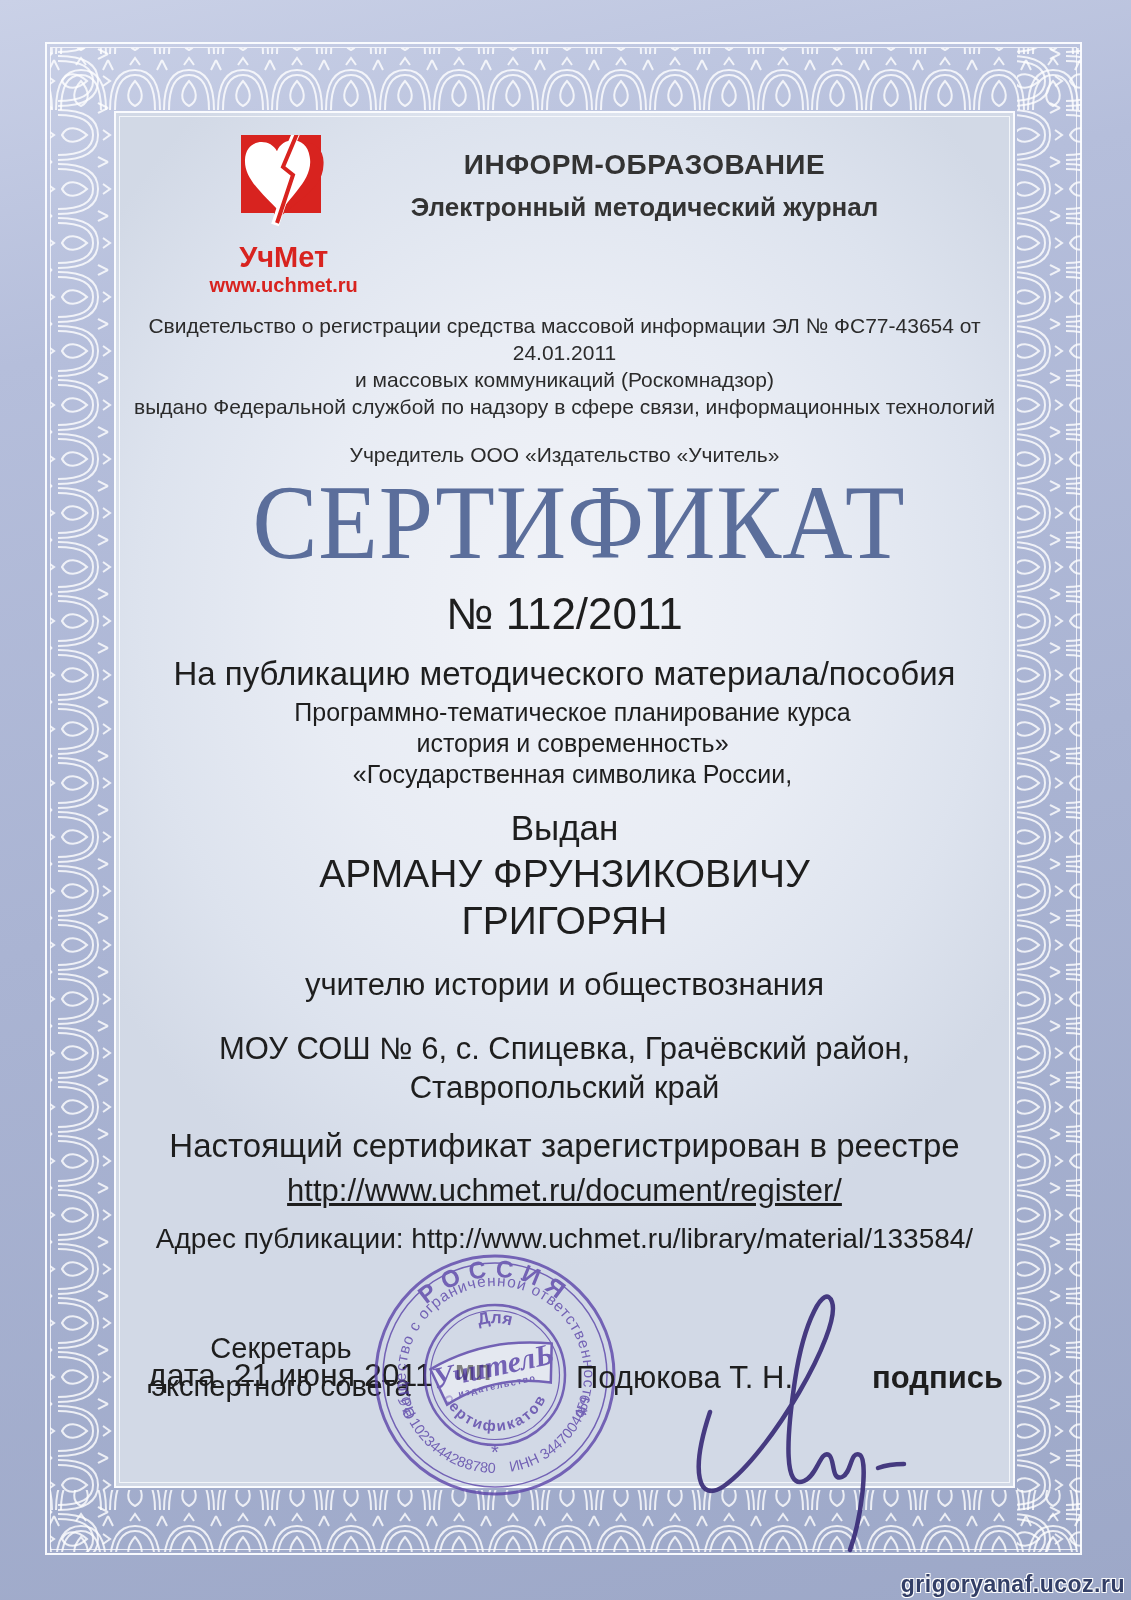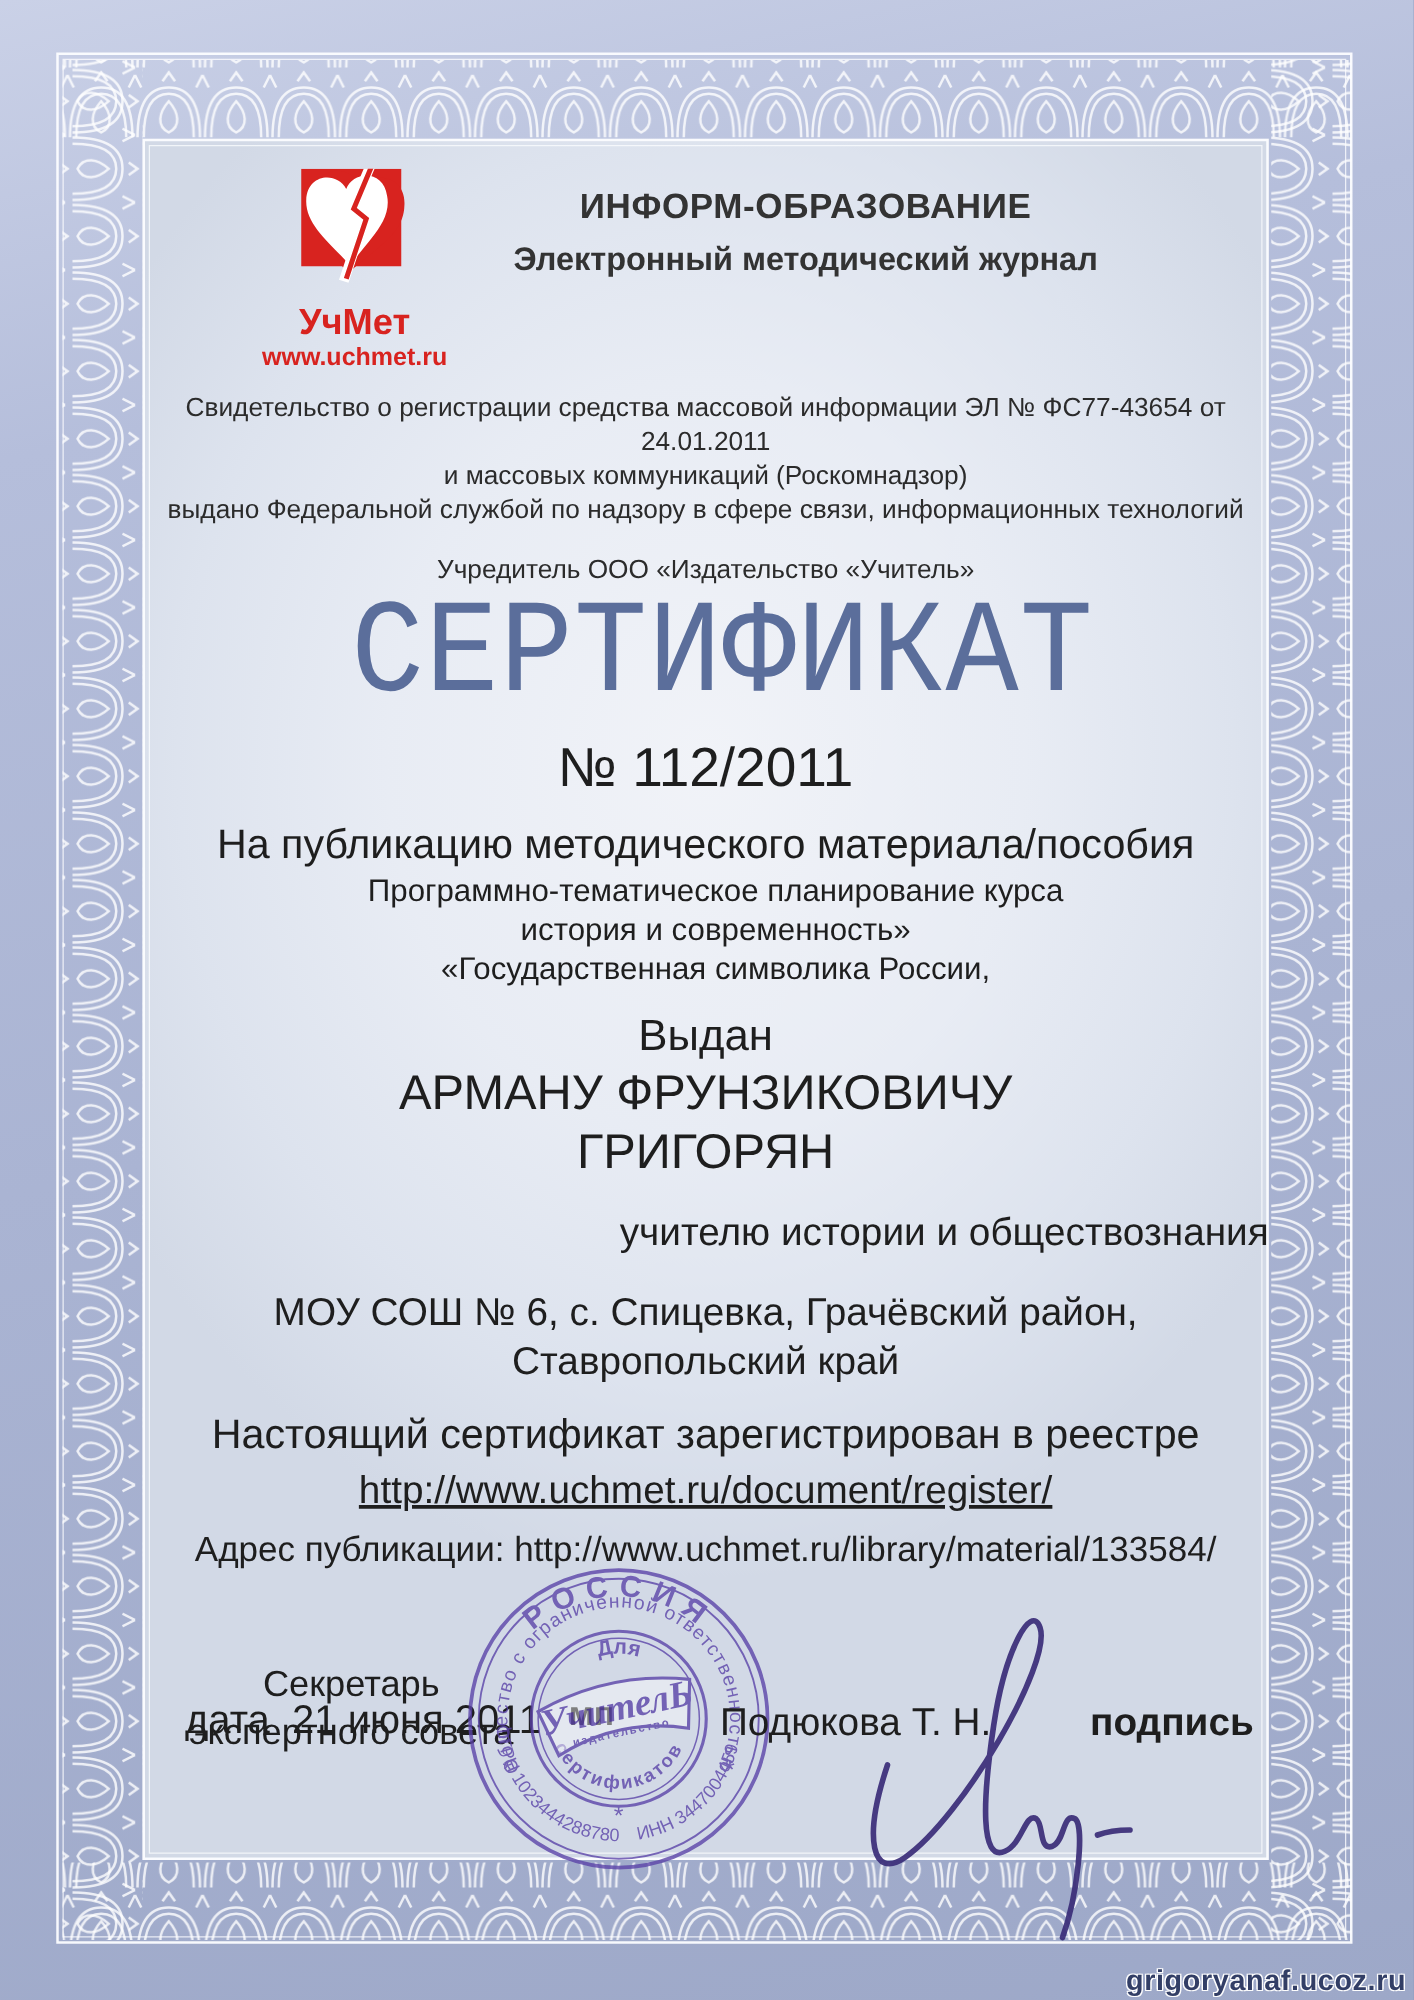--- a/index.html
+++ b/index.html
@@ -24,30 +24,30 @@
   .logo-box { width:170px; flex:0 0 auto; }
   .logo-title { color:#d8231f; font-weight:bold; font-size:29px; margin-top:0; }
   .logo-url   { color:#d8231f; font-weight:bold; font-size:20px; }
   .brand-titles { padding-top:14px; }
   .brand-line1 { font-size:28px; font-weight:bold; color:#333; letter-spacing:.5px; }
   .brand-line2 { font-size:26px; font-weight:bold; color:#333; margin-top:11px; }
 
   .reg { margin-top:16px; font-size:21px; line-height:1.28; color:#2b2b2b; }
   .founder { margin-top:22px; font-size:21px; color:#2b2b2b; }
 
-  .cert-title { margin-top:2px; font-family:Liberation Mono, monospace; font-size:106px;
+  .cert-title { margin-top:2px; font-family:Liberation Serif, serif; font-size:106px;
     line-height:1.02; color:#5b6e9b;padding-left:28px; }
   .cert-title span { display:inline-block; transform:scaleX(.92); letter-spacing:1px; }
 
   .cert-number { margin-top:12px; font-size:44px; }
   .purpose  { margin-top:16px; font-size:33px; }
   .work     { margin-top:4px;  font-size:25px; line-height:1.24;margin-left:16px; }
   .issued   { margin-top:18px; font-size:35px; }
   .recipient{ margin-top:2px;  font-size:39px; line-height:1.22; }
-  .role     { margin-top:22px; font-size:31px;text-align:right; }
+  .role     { margin-top:22px; font-size:31px; }
   .school   { margin-top:26px; font-size:31px; line-height:1.26; }
   .registry { margin-top:20px; font-size:33px; }
   .registry-url { margin-top:8px; font-size:31px; display:block; color:#1e1e1e;
     text-decoration:underline; }
   .pub      { margin-top:14px; font-size:28px; }
 
   .secretary { position:absolute; left:148px; top:1330px; width:266px; font-size:29px;
     line-height:1.3; text-align:center; }
   .date-line { position:absolute; left:148px; top:1357px; font-size:32px; white-space:pre; }
   .mp { position:absolute; left:455px; top:1356px; font-size:27px; font-weight:bold; color:#2b2b2b; }

